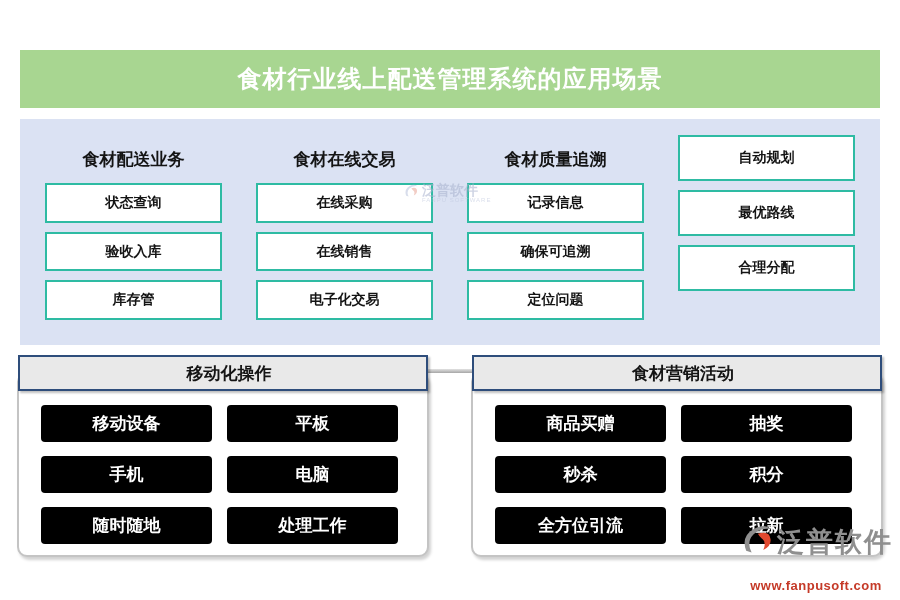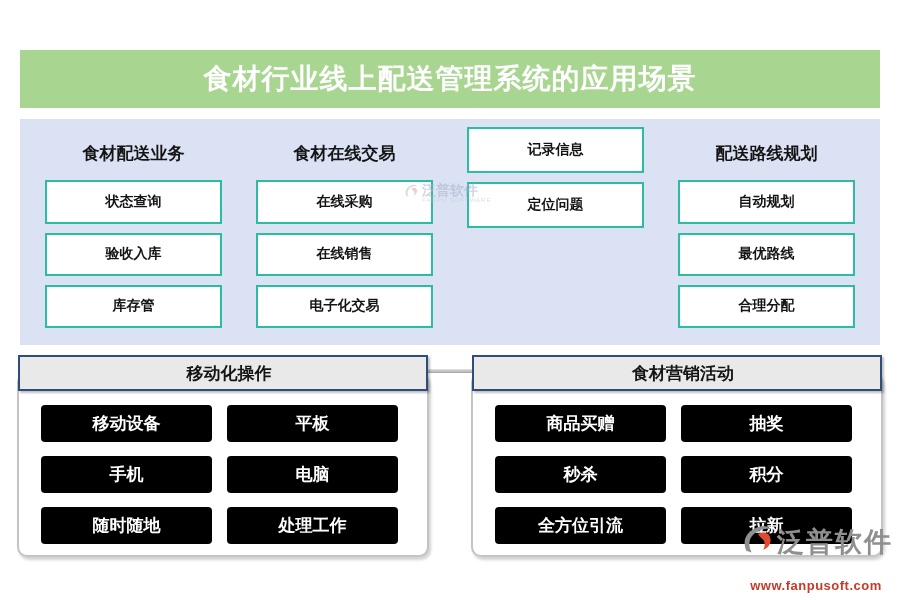--- a/index.html
+++ b/index.html
@@ -3,27 +3,27 @@
 <meta charset="utf-8">
 <style>
   html,body{margin:0;padding:0;}
   body{
     width:900px;height:600px;position:relative;background:#ffffff;
     font-family:"Liberation Sans", sans-serif;overflow:hidden;
   }
   
   .title-bar{
     position:absolute;left:20px;top:50px;width:860px;height:58px;
-    background:#A8D691;color:#ffffff;font-weight:bold;font-size:28px;
+    background:#A8D691;color:#ffffff;font-weight:bold;font-size:24px;
     display:flex;align-items:center;justify-content:center;letter-spacing:1px;
   }
   
   .top-section{
     position:absolute;left:20px;top:119px;width:860px;height:226px;
-    background:#DBE2F3;box-sizing:border-box;padding:8px 25px;
+    background:#DBE2F3;box-sizing:border-box;padding:16px 25px;
     display:flex;justify-content:space-between;
   }
   .top-col{width:177px;display:flex;flex-direction:column;}
   .col-header{
     height:57px;display:flex;align-items:center;justify-content:center;
     font-weight:bold;font-size:17px;color:#141414;
   }
   .top-box{
     height:46px;margin-bottom:9px;background:#ffffff;
     border:2px solid #2EBBA3;box-sizing:border-box;
@@ -87,25 +87,26 @@
     <div class="top-box">验收入库</div>
     <div class="top-box">库存管</div>
   </div>
   <div class="top-col">
     <div class="col-header">食材在线交易</div>
     <div class="top-box">在线采购</div>
     <div class="top-box">在线销售</div>
     <div class="top-box">电子化交易</div>
   </div>
   <div class="top-col">
+    <div class="col-header">食材质量追溯</div>
     <div class="top-box">记录信息</div>
+    <div class="top-box">确保可追溯</div>
     <div class="top-box">定位问题</div>
   </div>
   <div class="top-col">
-    <div class="col-header">配送路线规划</div>
     <div class="top-box">自动规划</div>
     <div class="top-box">最优路线</div>
     <div class="top-box">合理分配</div>
   </div>
 </div>
 
 <div class="watermark">
   <span>
     <svg width="16" height="16" viewBox="0 0 40 40">
       <path d="M8 32 Q2 16 16 8 Q28 1 36 8 Q24 6 16 14 Q8 22 14 34 Z" fill="#B9C3DC"></path>

